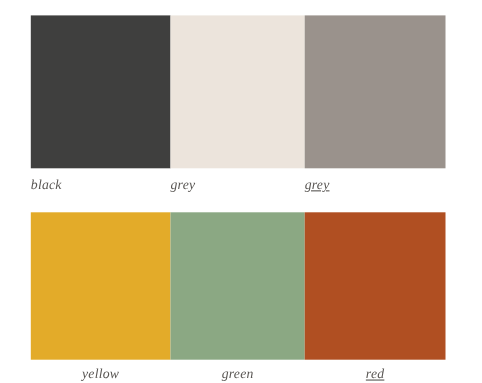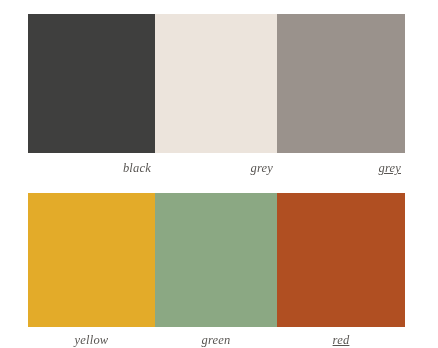--- a/index.html
+++ b/index.html
@@ -77,21 +77,21 @@
     font-style: italic;
     font-size: 12.5px;
     line-height: 16px;
     color: #595653;
     letter-spacing: 0.2px;
     white-space: nowrap;
   }
 
   
   #label-row-neutrals .swatch-label {
-    text-align: right;
+    text-align: left;
     padding-right: 4px;
     box-sizing: border-box;
   }
 
   
   #label-row-accents .swatch-label {
     text-align: center;
     box-sizing: border-box;
   }
 </style>

